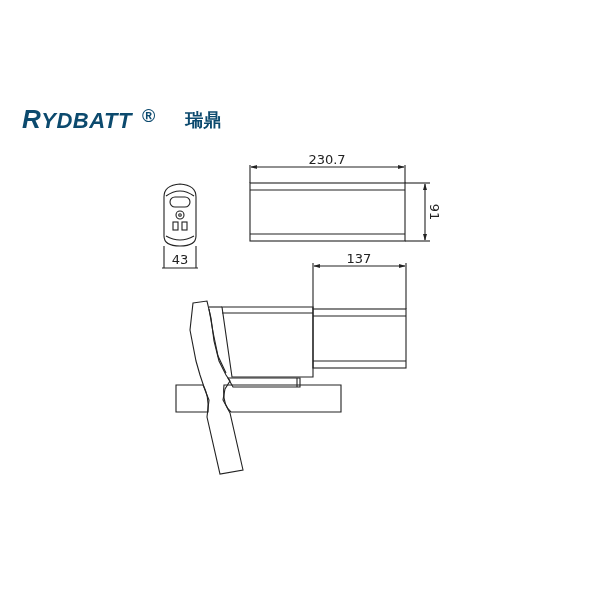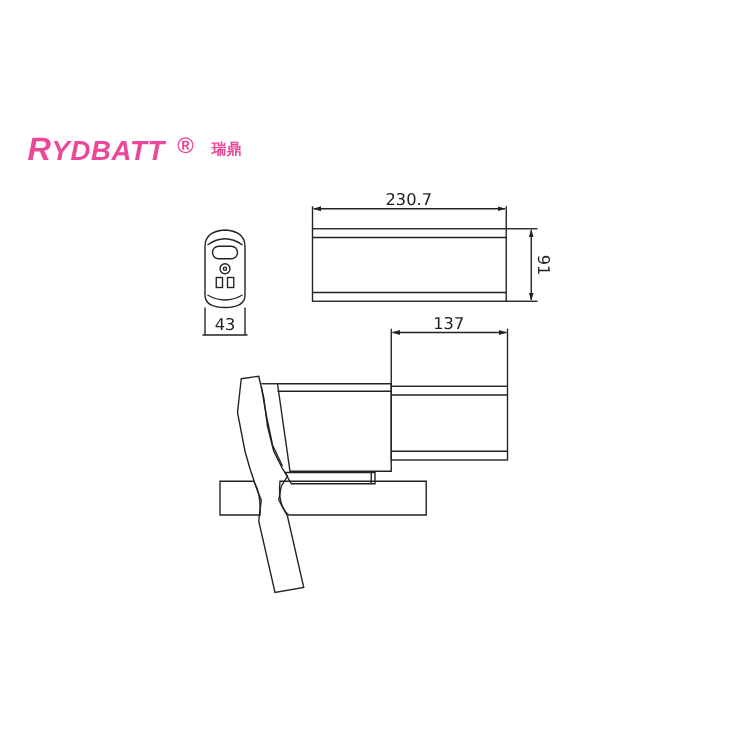--- a/index.html
+++ b/index.html
@@ -1,21 +1,21 @@
 <!DOCTYPE html>
 <html><head>
   <meta charset="utf-8">
   <style>
     html, body { margin: 0; padding: 0; background: #ffffff; }
     body { width: 600px; height: 600px; position: relative; overflow: hidden; font-family: "Liberation Sans", sans-serif; }
-    .brand { position: absolute; left: 22px; top: 104px; display: flex; align-items: center; gap: 6px; color: #ec4899; }
+    .brand { position: absolute; left: 22px; top: 104px; display: flex; align-items: center; gap: 6px; color: #0c4a6e; }
     .brand-name { font-family: "Liberation Sans", sans-serif; font-weight: bold; font-style: italic; font-size: 22px; letter-spacing: 0.5px; }
     .brand-name .big { font-size: 26px; }
     .brand-reg { font-size: 18px; font-weight: bold; margin-left: 4px; margin-top: -6px; }
-    .brand-cn { font-family: "DejaVu Sans", sans-serif; font-weight: bold; font-size: 12px; margin-left: 8px; }
+    .brand-cn { font-family: "DejaVu Sans", sans-serif; font-weight: bold; font-size: 18px; margin-left: 24px; }
     svg.drawing { position: absolute; left: 0; top: 0; }
     .dim-text { font-family: "DejaVu Sans", sans-serif; font-size: 13px; fill: #222; }
   </style>
 </head>
 <body>
 
 <div class="brand">
   <span class="brand-name"><span class="big">R</span><span>YDBATT</span></span>
   <span class="brand-reg">®</span>
   <span class="brand-cn">瑞鼎</span>

